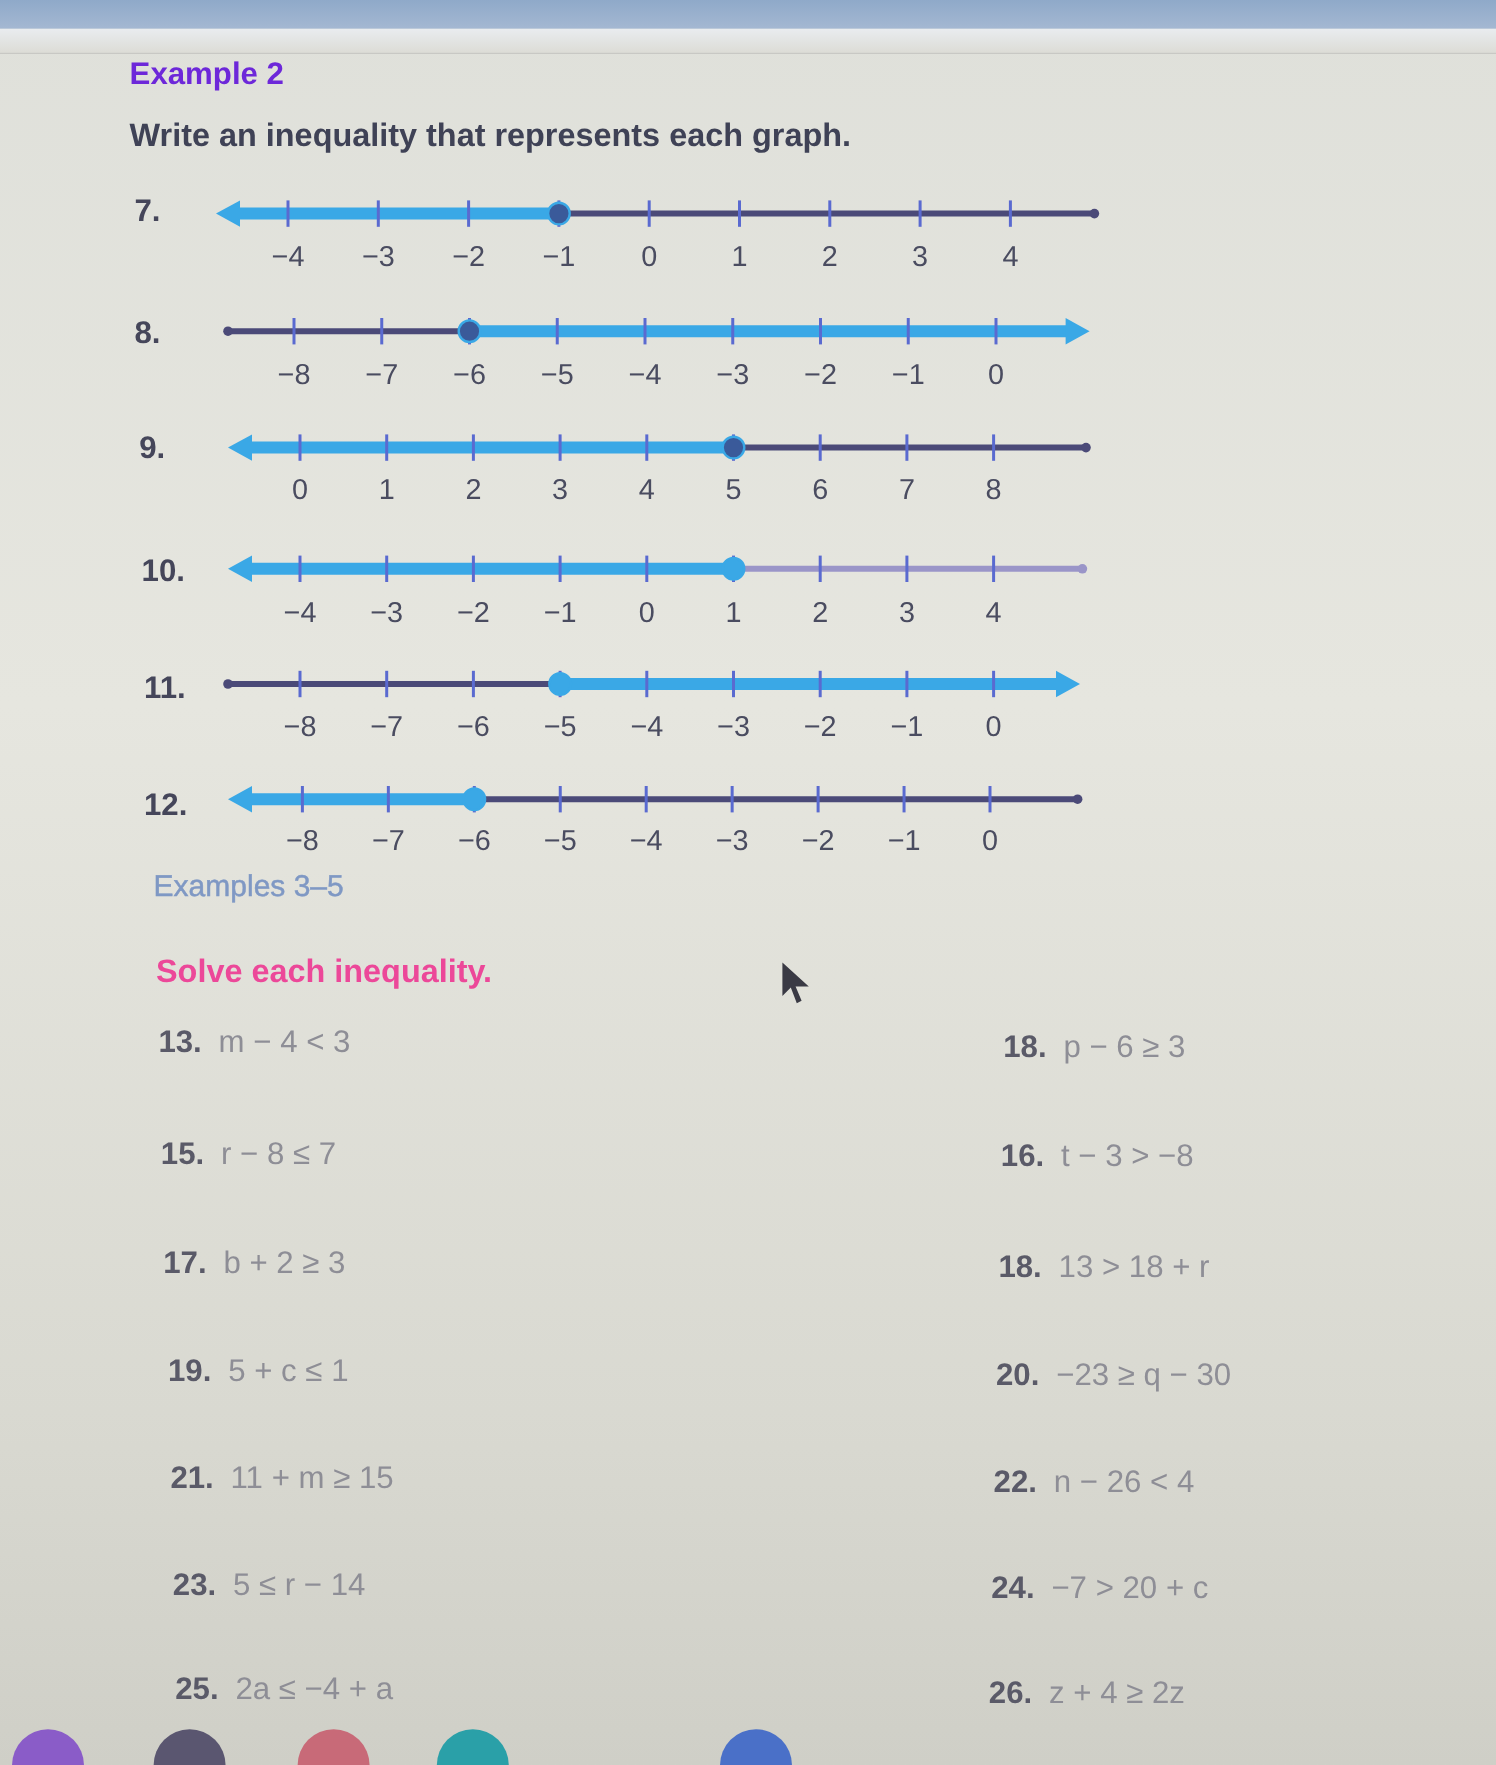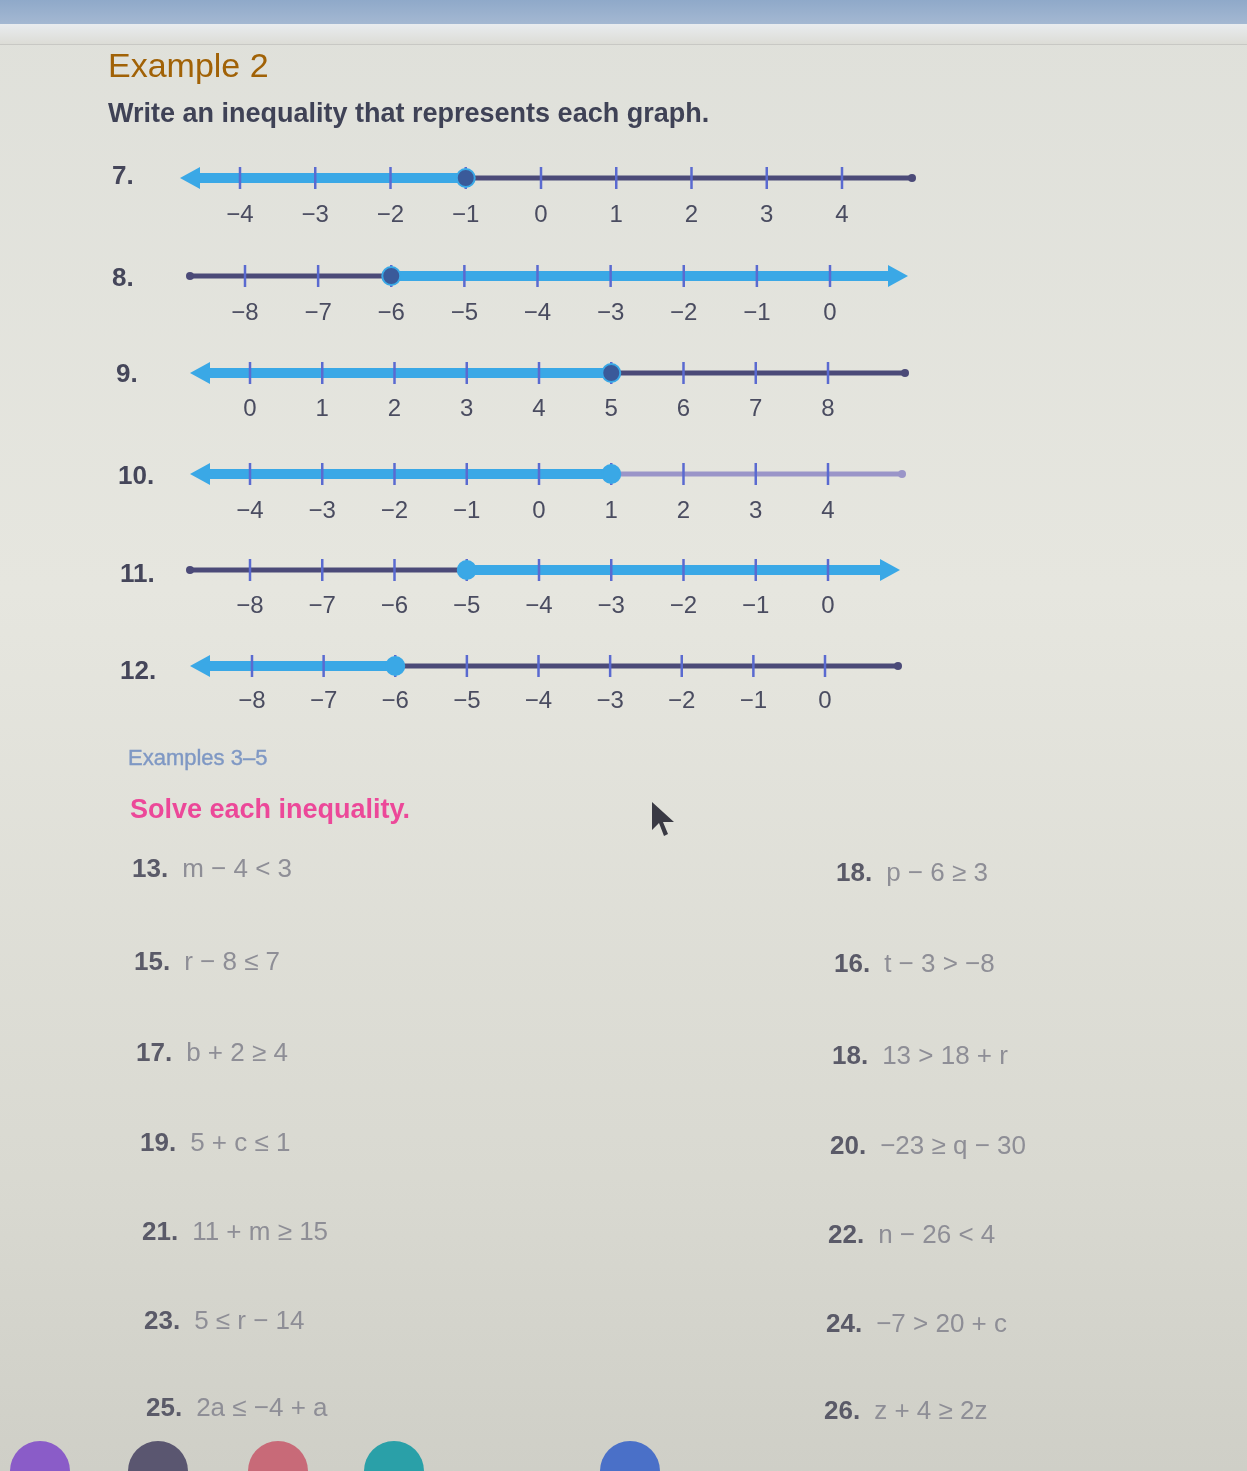--- a/index.html
+++ b/index.html
@@ -12,21 +12,21 @@
   .topbar {
     position:absolute; left:0; top:0; width:1247px; height:24px;
     background: linear-gradient(180deg, #8fa9c9, #a4b8d2);
   }
   .topbar-edge {
     position:absolute; left:0; top:24px; width:1247px; height:20px;
     background: linear-gradient(180deg, #e9ecef, #dcdcd6);
     border-bottom:1px solid #c8c8c4;
   }
   .sec-title {
-    position:absolute; font-weight:normal; font-size:34px; color:#a16207;
+    position:absolute; font-weight:bold; font-size:26px; color:#6d28d9;
   }
   .sec-sub {
     position:absolute; font-weight:bold; font-size:27px; color:#3f4256;
   }
   .sec-title.blue { color:#7f98c4; font-weight:normal; -webkit-text-stroke:0.4px #7f98c4; }
   .sec-sub.grey { color:#ec4899; }
   .nl-num {
     position:absolute; font-weight:bold; font-size:26px; color:#45465a;
   }
   .nl-svg { position:absolute; overflow:visible; }
@@ -202,28 +202,28 @@
       <line x1="681.75" x2="681.75" y1="655" y2="677" stroke="#5a6ad0" stroke-width="2.5"></line>
       <text x="681.75" y="708" text-anchor="middle" class="tick-label">−2</text>
       <line x1="753.375" x2="753.375" y1="655" y2="677" stroke="#5a6ad0" stroke-width="2.5"></line>
       <text x="753.375" y="708" text-anchor="middle" class="tick-label">−1</text>
       <line x1="825" x2="825" y1="655" y2="677" stroke="#5a6ad0" stroke-width="2.5"></line>
       <text x="825" y="708" text-anchor="middle" class="tick-label">0</text>
       <circle cx="395.25" cy="666" r="9" fill="#3aa8e6" stroke="#3aa8e6" stroke-width="2"></circle>
     </svg>
   </div>
 
-<div class="sec-title blue" style="left:128px; top:745px; font-size:22px;">Examples 3–5</div>
+<div class="sec-title blue" style="left:128px; top:725px; font-size:25px;">Examples 3–5</div>
 <div class="sec-sub grey" style="left:130px; top:794px; font-size:27px;">Solve each inequality.</div>
 
 <div class="prob" style="left:132px; top:853px;"><span class="pnum">13.</span><span class="expr">m − 4 &lt; 3</span></div>
 <div class="prob" style="left:836px; top:857px;"><span class="pnum">18.</span><span class="expr">p − 6 ≥ 3</span></div>
 <div class="prob" style="left:134px; top:946px;"><span class="pnum">15.</span><span class="expr">r − 8 ≤ 7</span></div>
 <div class="prob" style="left:834px; top:948px;"><span class="pnum">16.</span><span class="expr">t − 3 &gt; −8</span></div>
-<div class="prob" style="left:136px; top:1037px;"><span class="pnum">17.</span><span class="expr">b + 2 ≥ 4</span></div>
+<div class="prob" style="left:136px; top:1037px;"><span class="pnum">17.</span><span class="expr">b + 2 ≥ 3</span></div>
 <div class="prob" style="left:832px; top:1040px;"><span class="pnum">18.</span><span class="expr">13 &gt; 18 + r</span></div>
 <div class="prob" style="left:140px; top:1127px;"><span class="pnum">19.</span><span class="expr">5 + c ≤ 1</span></div>
 <div class="prob" style="left:830px; top:1130px;"><span class="pnum">20.</span><span class="expr">−23 ≥ q − 30</span></div>
 <div class="prob" style="left:142px; top:1216px;"><span class="pnum">21.</span><span class="expr">11 + m ≥ 15</span></div>
 <div class="prob" style="left:828px; top:1219px;"><span class="pnum">22.</span><span class="expr">n − 26 &lt; 4</span></div>
 <div class="prob" style="left:144px; top:1305px;"><span class="pnum">23.</span><span class="expr">5 ≤ r − 14</span></div>
 <div class="prob" style="left:826px; top:1308px;"><span class="pnum">24.</span><span class="expr">−7 &gt; 20 + c</span></div>
 <div class="prob" style="left:146px; top:1392px;"><span class="pnum">25.</span><span class="expr">2a ≤ −4 + a</span></div>
 <div class="prob" style="left:824px; top:1395px;"><span class="pnum">26.</span><span class="expr">z + 4 ≥ 2z</span></div>
 

